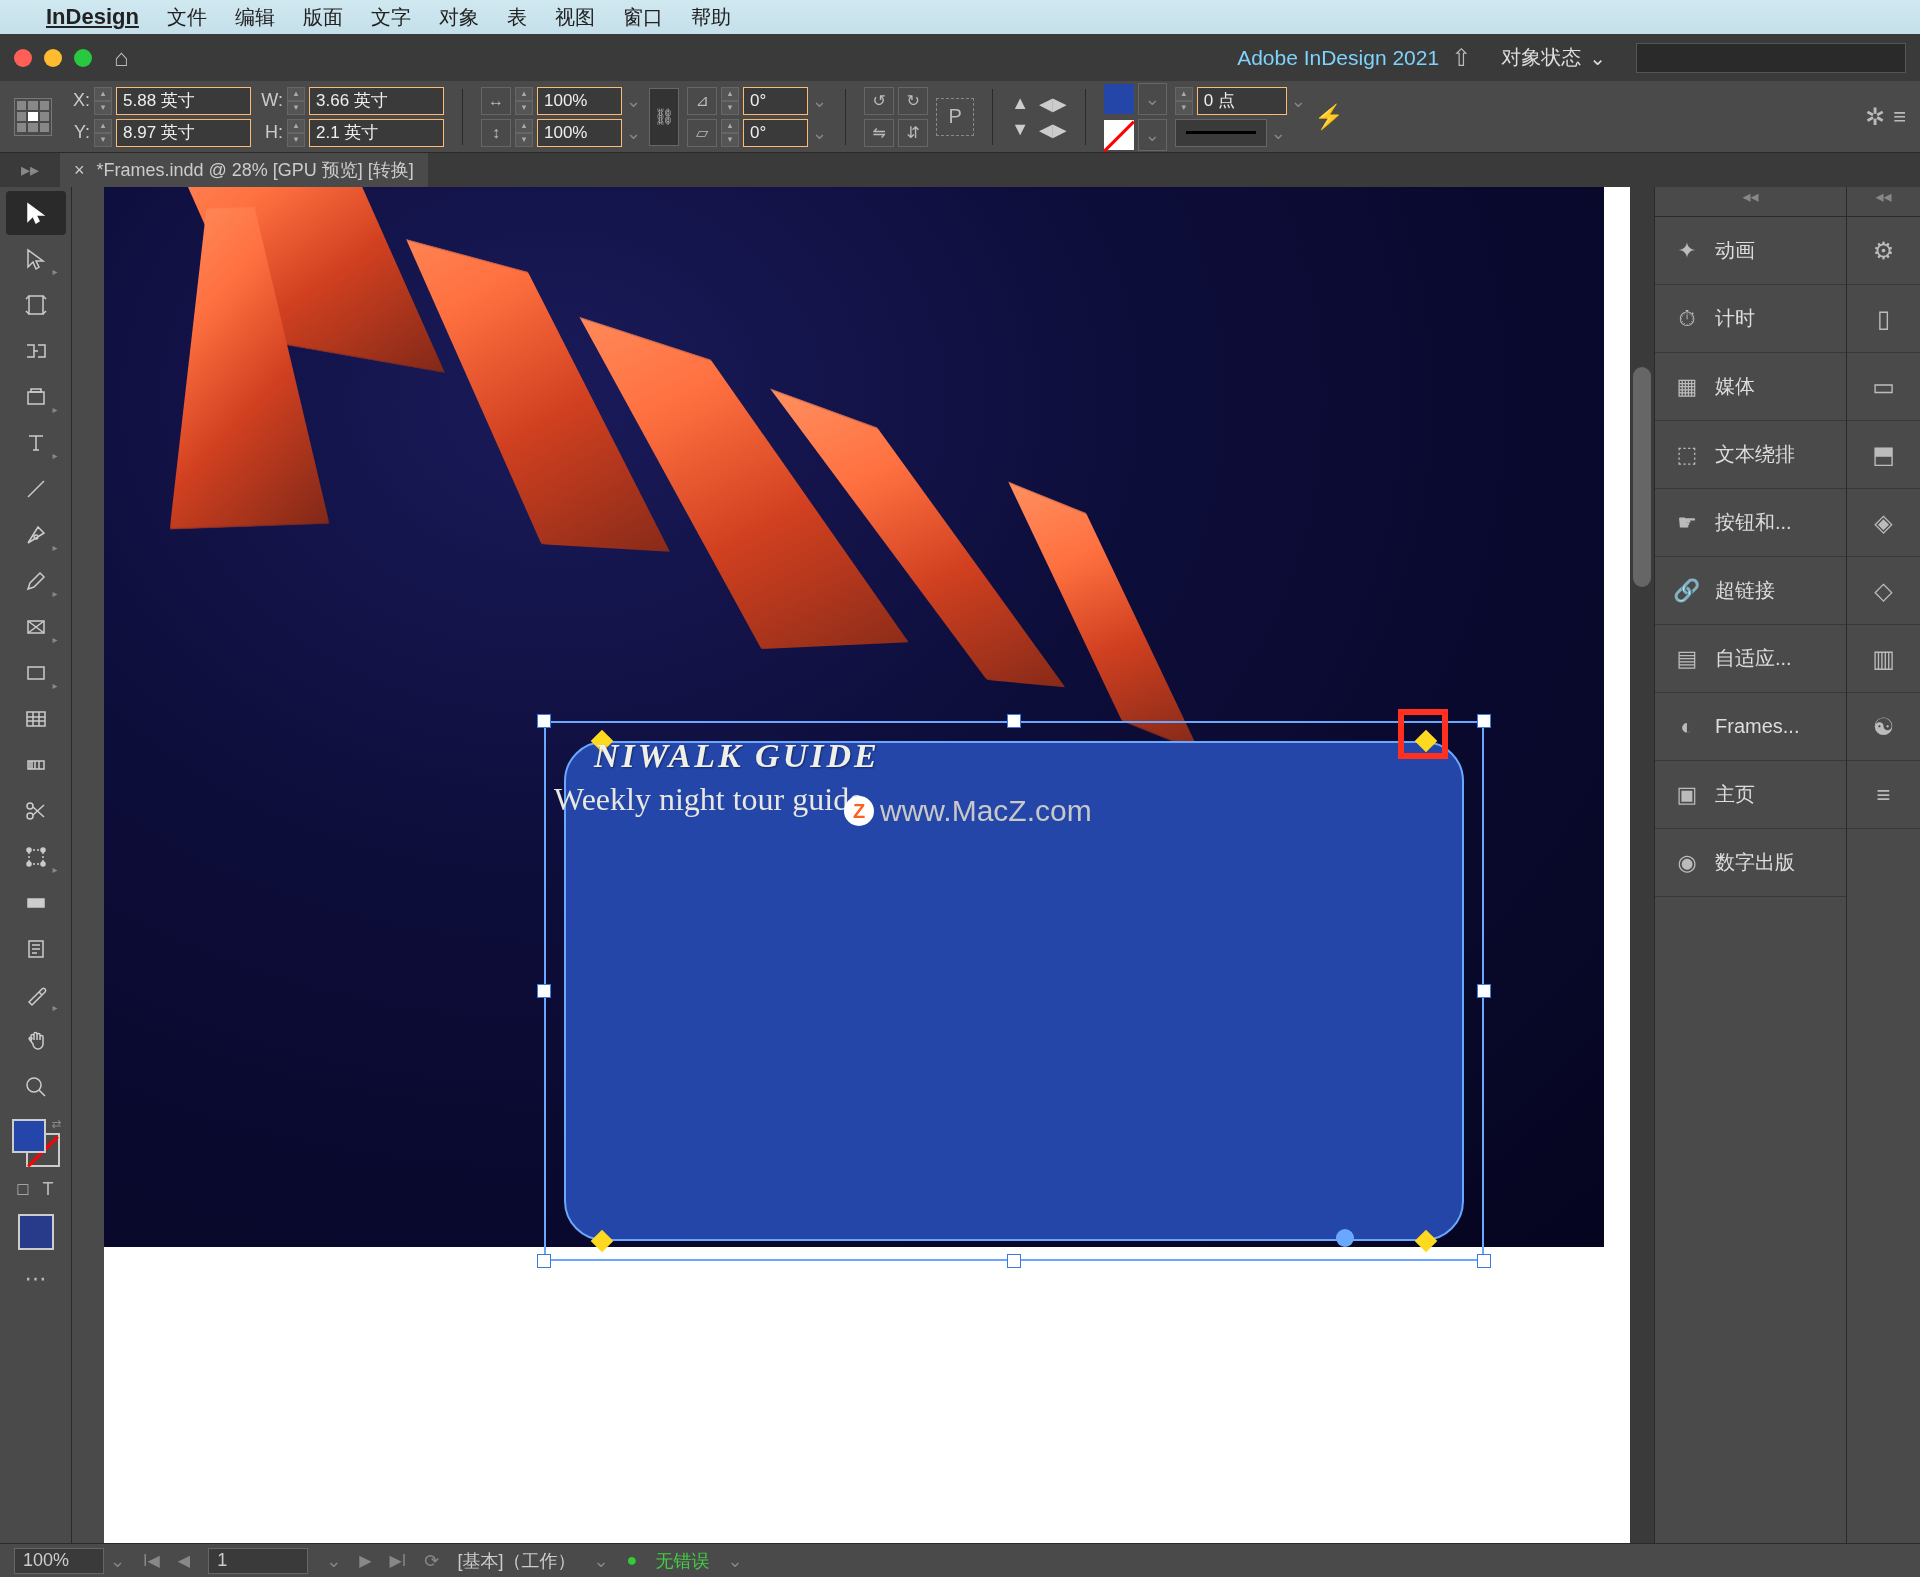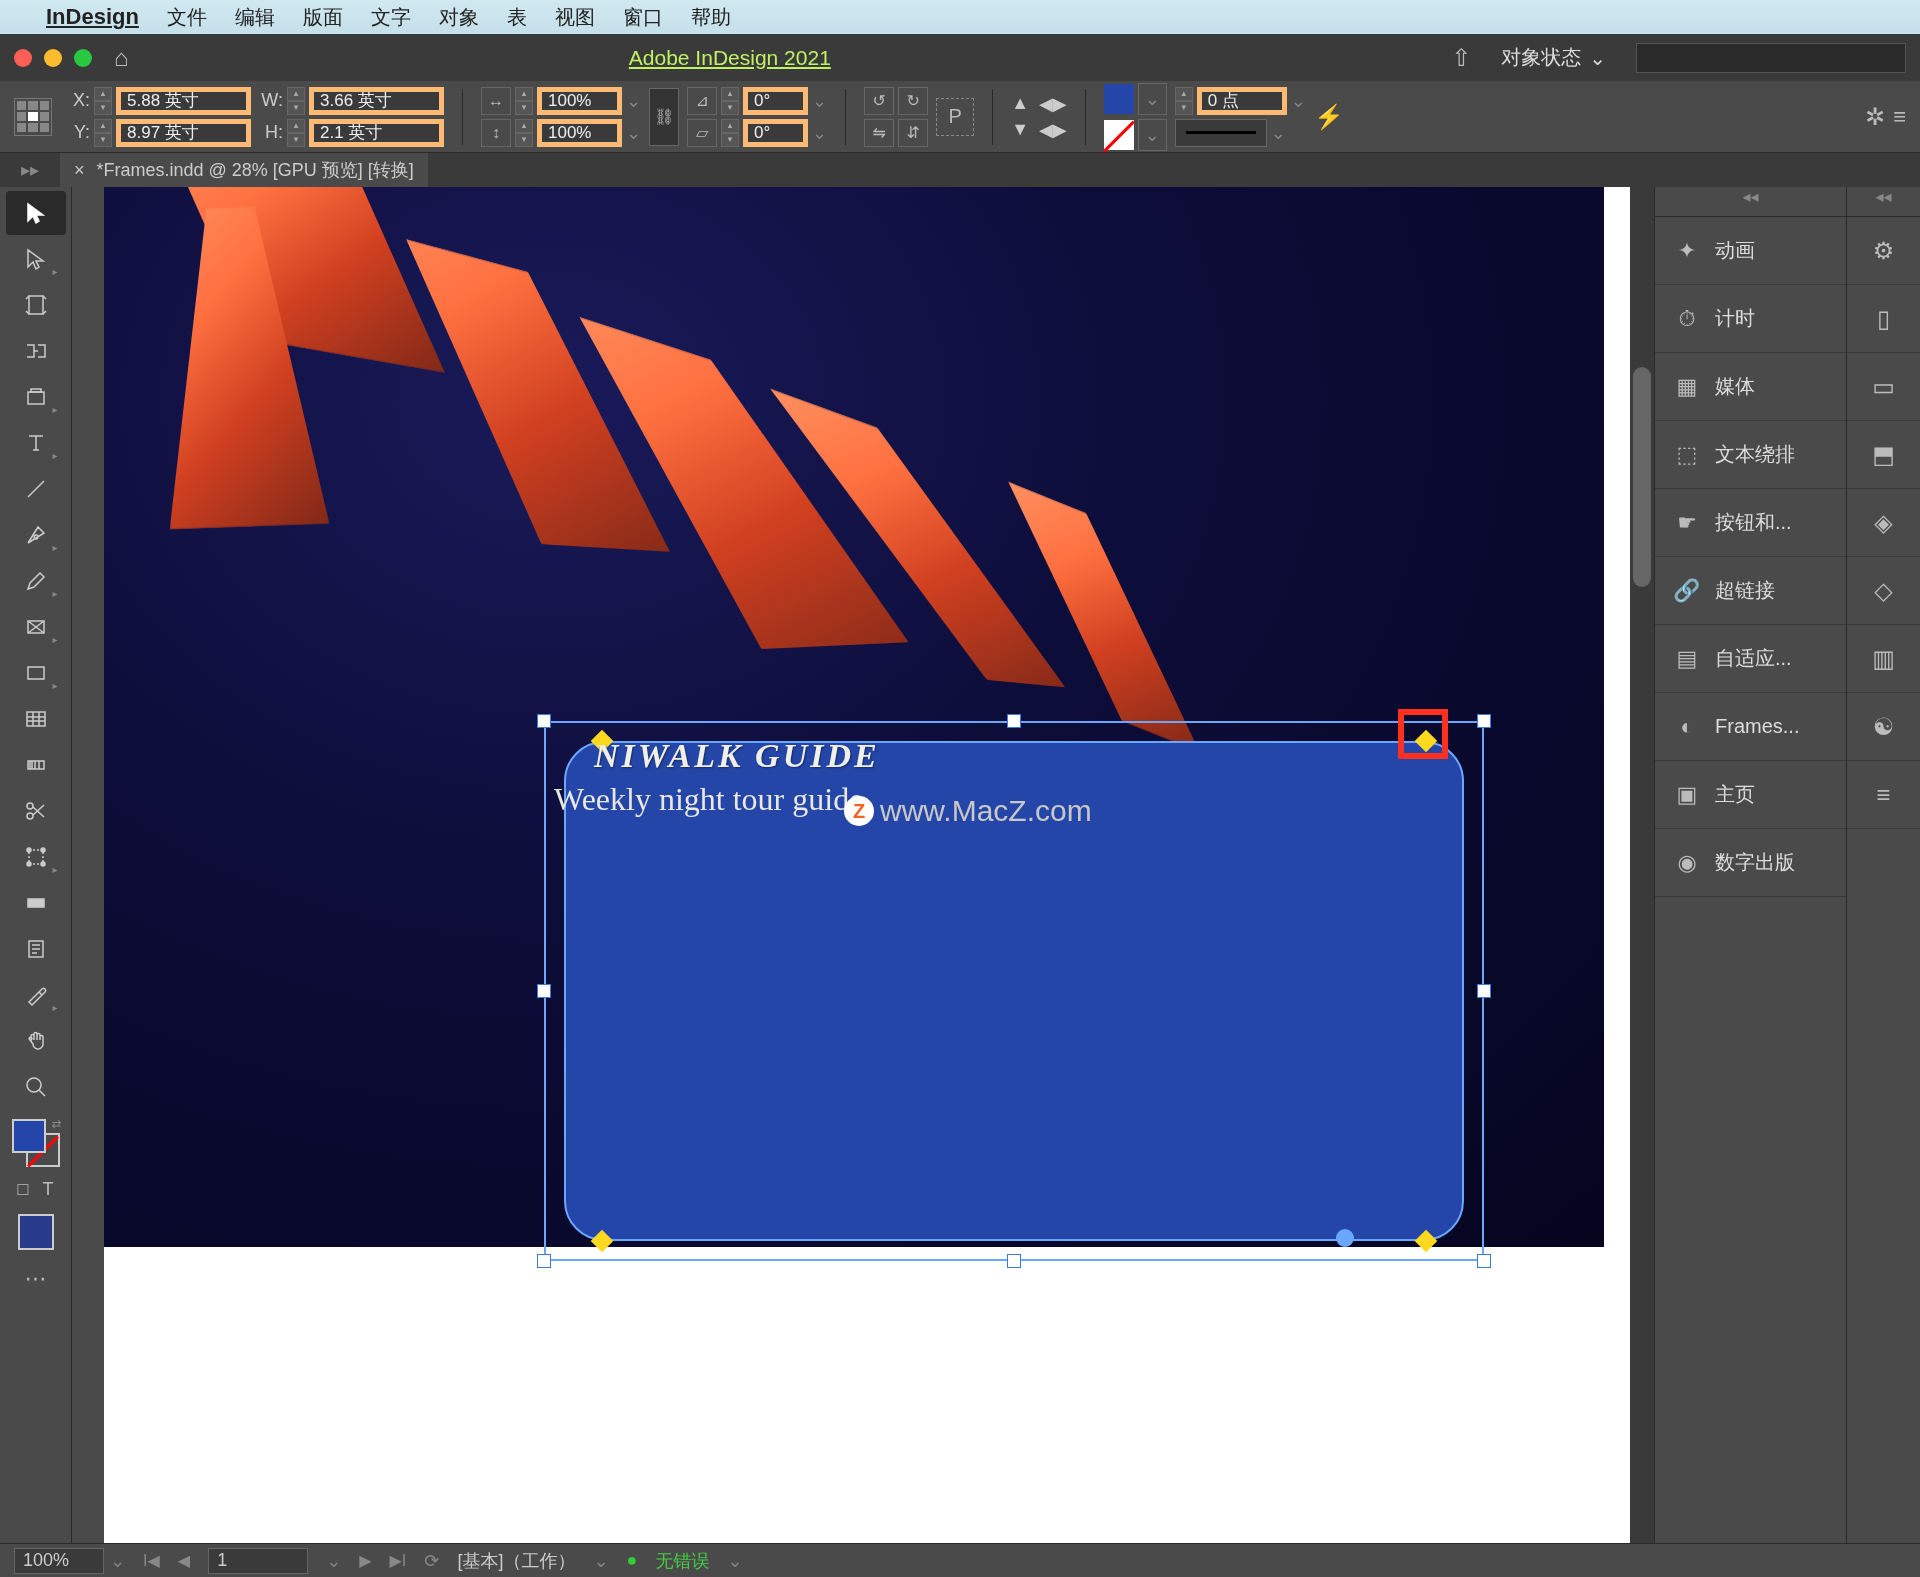--- a/index.html
+++ b/index.html
@@ -10,34 +10,34 @@
 .menubar .apple { font-size: 22px; }
 .menubar .app-name { font-weight: 700; font-size: 22px; text-decoration: underline; }
 .menubar span { cursor: default; }
 
 
 .titlebar { height: 47px; background: #3a3a3a; display: flex; align-items: center; padding: 0 14px; gap: 12px; }
 .traffic { display: flex; gap: 12px; }
 .traffic span { width: 18px; height: 18px; border-radius: 50%; display: block; }
 .traffic .r { background: #ff5f57; } .traffic .y { background: #febc2e; } .traffic .g { background: #28c840; }
 .home-icon { color: #bbb; font-size: 24px; margin-left: 10px; }
-.titlebar .title { color: #bef264; font-size: 21px; flex: 1; text-align: center; margin-left: -120px; text-decoration: underline; }
+.titlebar .title { color: #7dd3fc; font-size: 21px; flex: 1; text-align: right; margin-left: -120px; }
 .titlebar .share { color: #bbb; font-size: 24px; }
 .titlebar .workspace { color: #ddd; font-size: 20px; margin: 0 18px; display:flex; align-items:center; gap:8px;}
 .titlebar .search { width: 270px; height: 30px; background: #2a2a2a; border: 1px solid #555; }
 
 
 .controlbar { height: 72px; background: #4a4a4a; border-bottom: 1px solid #2a2a2a; display: flex; align-items: center; padding: 0 14px; gap: 8px; color: #ccc; font-size: 18px; }
 .ref-point { width: 38px; height: 38px; border: 1px solid #777; display: grid; grid-template: repeat(3,1fr)/repeat(3,1fr); gap: 2px; padding: 2px; margin-right: 6px;}
 .ref-point div { background: #888; }
 .ref-point .sel { background: #fff; }
 .ctl-group { display: flex; flex-direction: column; gap: 4px; }
 .ctl-row { display: flex; align-items: center; gap: 4px; }
 .lbl { color: #ccc; font-size: 18px; width: 24px; text-align:right;}
-.numbox { background: #3a3a3a; border: 5px solid #fdba74; width: 135px; height: 28px; color: #eee; display: flex; align-items: center; padding: 0 6px; font-size: 17px; }
+.numbox { background: #3a3a3a; border: 1px solid #fdba74; width: 135px; height: 28px; color: #eee; display: flex; align-items: center; padding: 0 6px; font-size: 17px; }
 .steppers { display: flex; flex-direction: column; width: 18px; }
 .stepper { height: 14px; background: #555; border: 1px solid #666; font-size: 9px; text-align:center; color:#aaa; line-height:10px;}
 .divider { width: 1px; height: 56px; background: #2a2a2a; margin: 0 10px; }
 .icon-btn { width: 30px; height: 28px; background: #4a4a4a; border: 1px solid #666; color: #bbb; display:flex; align-items:center; justify-content:center; font-size:16px;}
 .pct-box { width: 85px; }
 .rot-box { width: 65px; }
 .swatch-sq { width: 30px; height: 30px; }
 .swatch-fill { background: #2446a8; }
 .swatch-none { background: #fff; position:relative; }
 .swatch-none::after { content:''; position:absolute; width:140%; height:3px; background:red; top:50%; left:-20%; transform:rotate(-45deg);}

